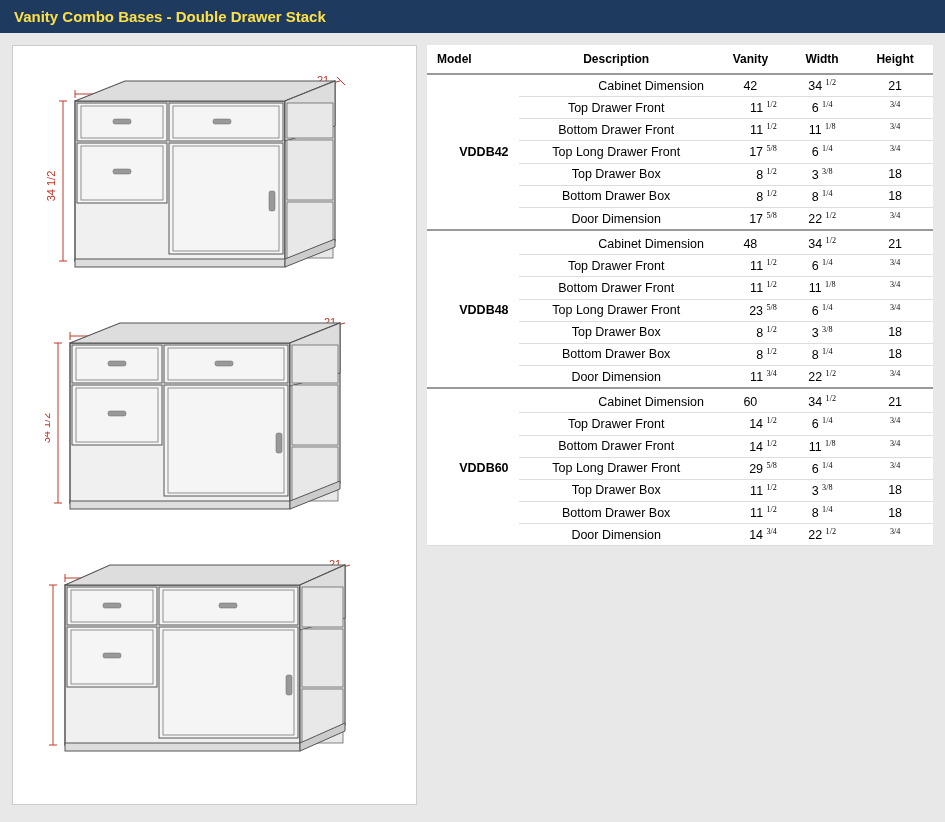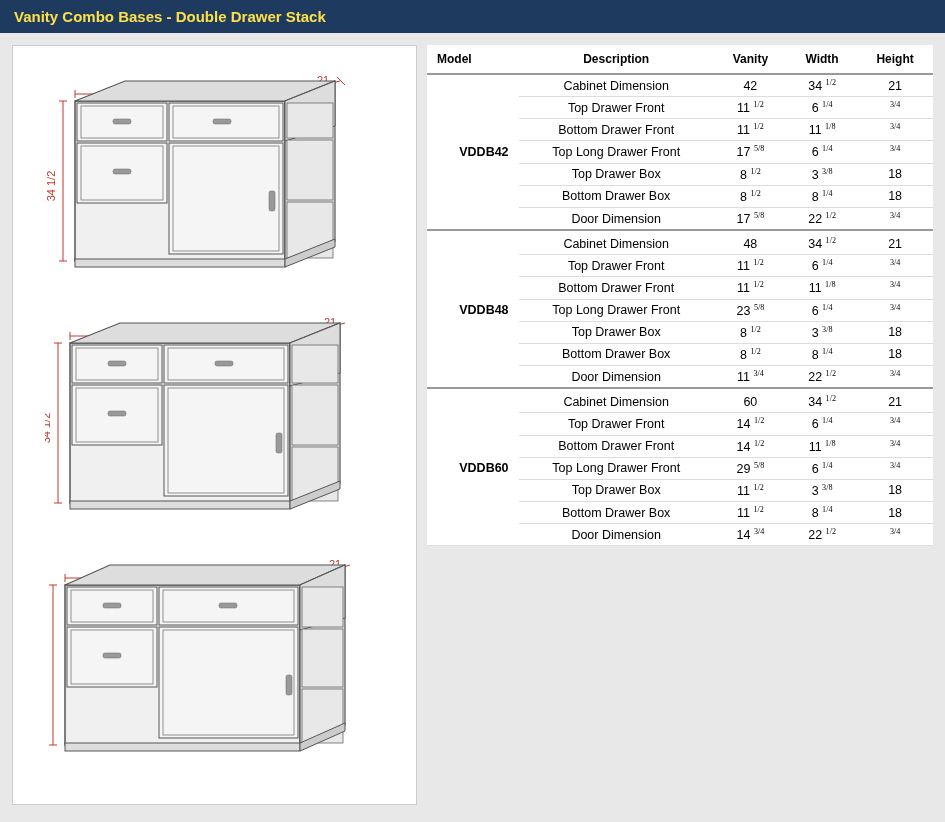--- a/index.html
+++ b/index.html
@@ -68,21 +68,21 @@
     .spec-table thead tr th:first-child {
       text-align: left;
     }
     .spec-table tbody tr td {
       padding: 3px 10px;
       text-align: center;
       font-size: 12.5px;
       border-bottom: 1px solid #ddd;
     }
     .spec-table tbody tr td:nth-child(2) {
-      text-align: center;
+      text-align: right;
     }
     .spec-table .model-cell {
       font-weight: bold;
       text-align: right;
       vertical-align: middle;
     }
     .spec-table .section-divider td {
       border-top: 2px solid #999;
       padding-top: 5px;
     }

